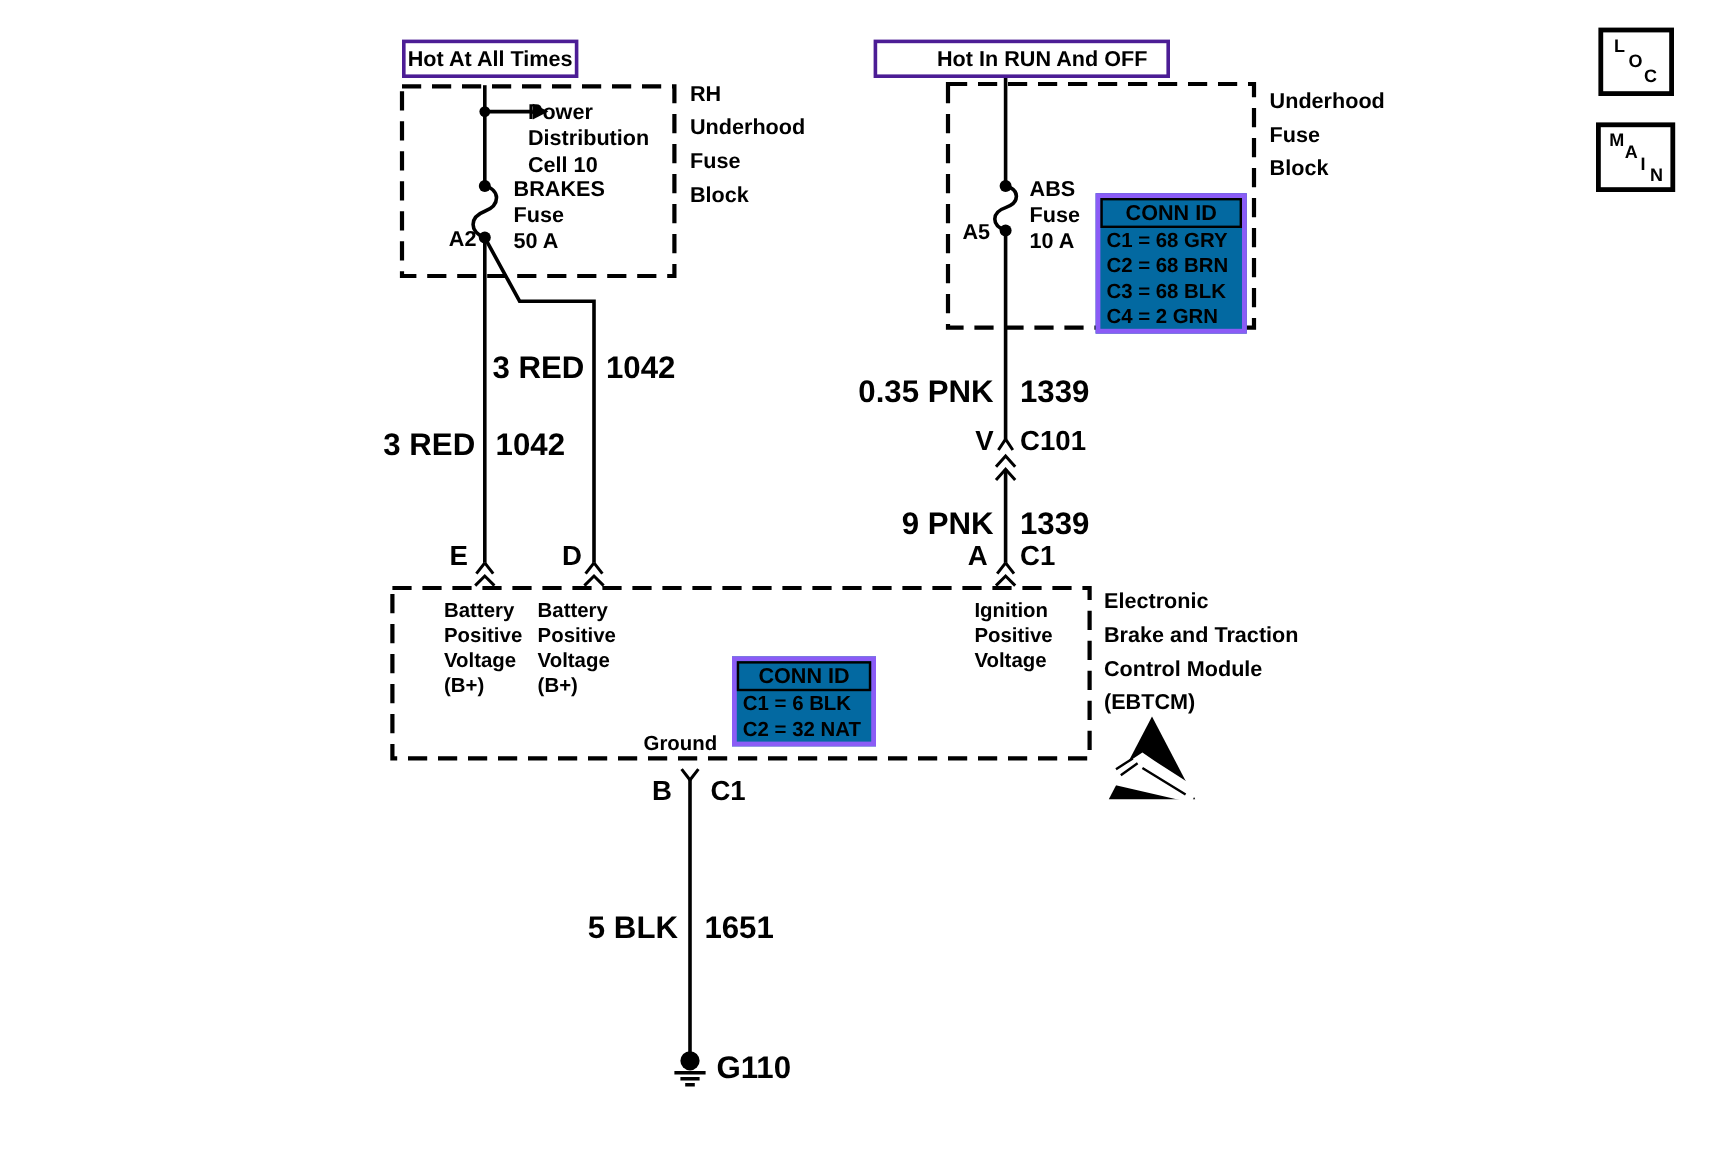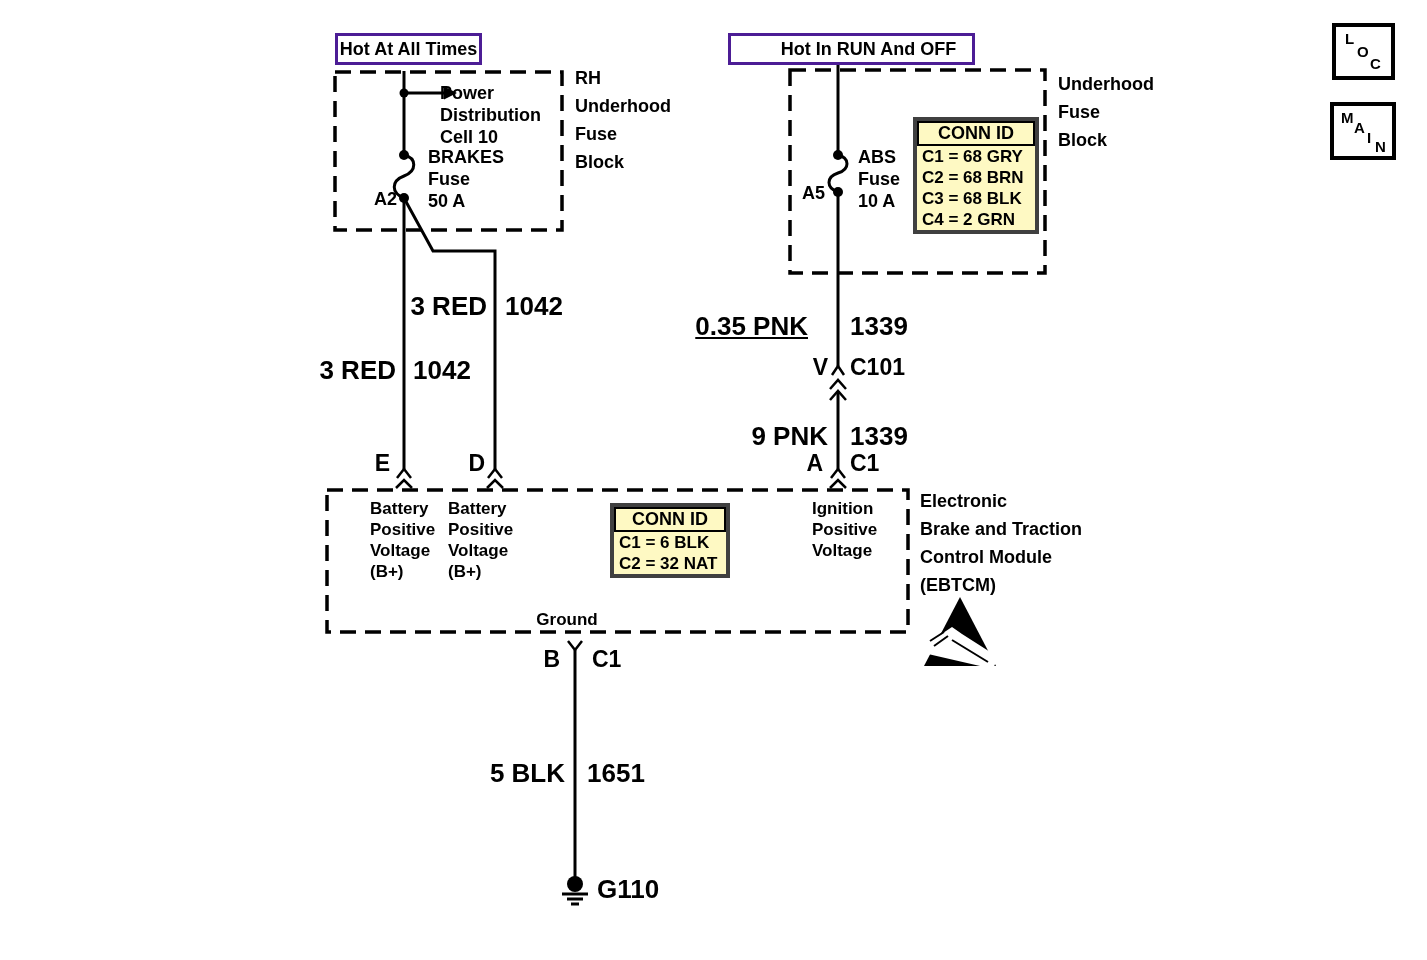--- a/index.html
+++ b/index.html
@@ -20,21 +20,21 @@
     border:3px solid #4c1d95;
     display:flex;align-items:center;justify-content:center;
     font-size:18px;letter-spacing:0;
     background:#fff;
   }
   .title{font-size:18px;line-height:28px;}
   .wire-lbl{font-size:26px;line-height:26px;}
   .pin-lbl{font-size:23px;line-height:23px;}
   .small{font-size:17px;line-height:21px;}
   .med{font-size:18px;line-height:22px;}
-  .conn-table{border:4px solid #404040;background:#fef9c3;}
+  .conn-table{border:4px solid #8b5cf6;background:#0369a1;margin-top:44px;}
   .conn-hd{border:2px solid #000;text-align:center;font-size:18px;line-height:21px;}
   .conn-row{font-size:17px;line-height:21px;padding-left:5px;white-space:nowrap;}
   .badge{border:4px solid #000;background:#fff;}
   .badge span{position:absolute;font-size:15px;line-height:15px;}
   svg{position:absolute;left:0;top:0;}
 </style>
 </head>
 <body>
 
 <div id="stage">
@@ -146,21 +146,21 @@
     <div class="conn-row">C3 = 68 BLK</div>
     <div class="conn-row">C4 = 2 GRN</div>
   </div>
 
   <div class="abs wire-lbl r" style="left:400px;top:293px;width:87px;">3 RED</div>
   <div class="abs wire-lbl" style="left:505px;top:293px;">1042</div>
 
   <div class="abs wire-lbl r" style="left:310px;top:357px;width:86px;">3 RED</div>
   <div class="abs wire-lbl" style="left:413px;top:357px;">1042</div>
 
-  <div class="abs wire-lbl r" style="left:680px;top:313px;width:128px;text-decoration:underline;">0.35 PNK</div>
+  <div class="abs wire-lbl r" style="left:700px;top:313px;width:128px;">0.35 PNK</div>
   <div class="abs wire-lbl" style="left:850px;top:313px;">1339</div>
 
   <div class="abs pin-lbl r" style="left:770px;top:356px;width:58px;">V</div>
   <div class="abs pin-lbl" style="left:850px;top:356px;">C101</div>
 
   <div class="abs wire-lbl r" style="left:720px;top:423px;width:108px;">9 PNK</div>
   <div class="abs wire-lbl" style="left:850px;top:423px;">1339</div>
 
   <div class="abs pin-lbl r" style="left:345px;top:452px;width:45px;">E</div>
   <div class="abs pin-lbl r" style="left:440px;top:452px;width:45px;">D</div>

